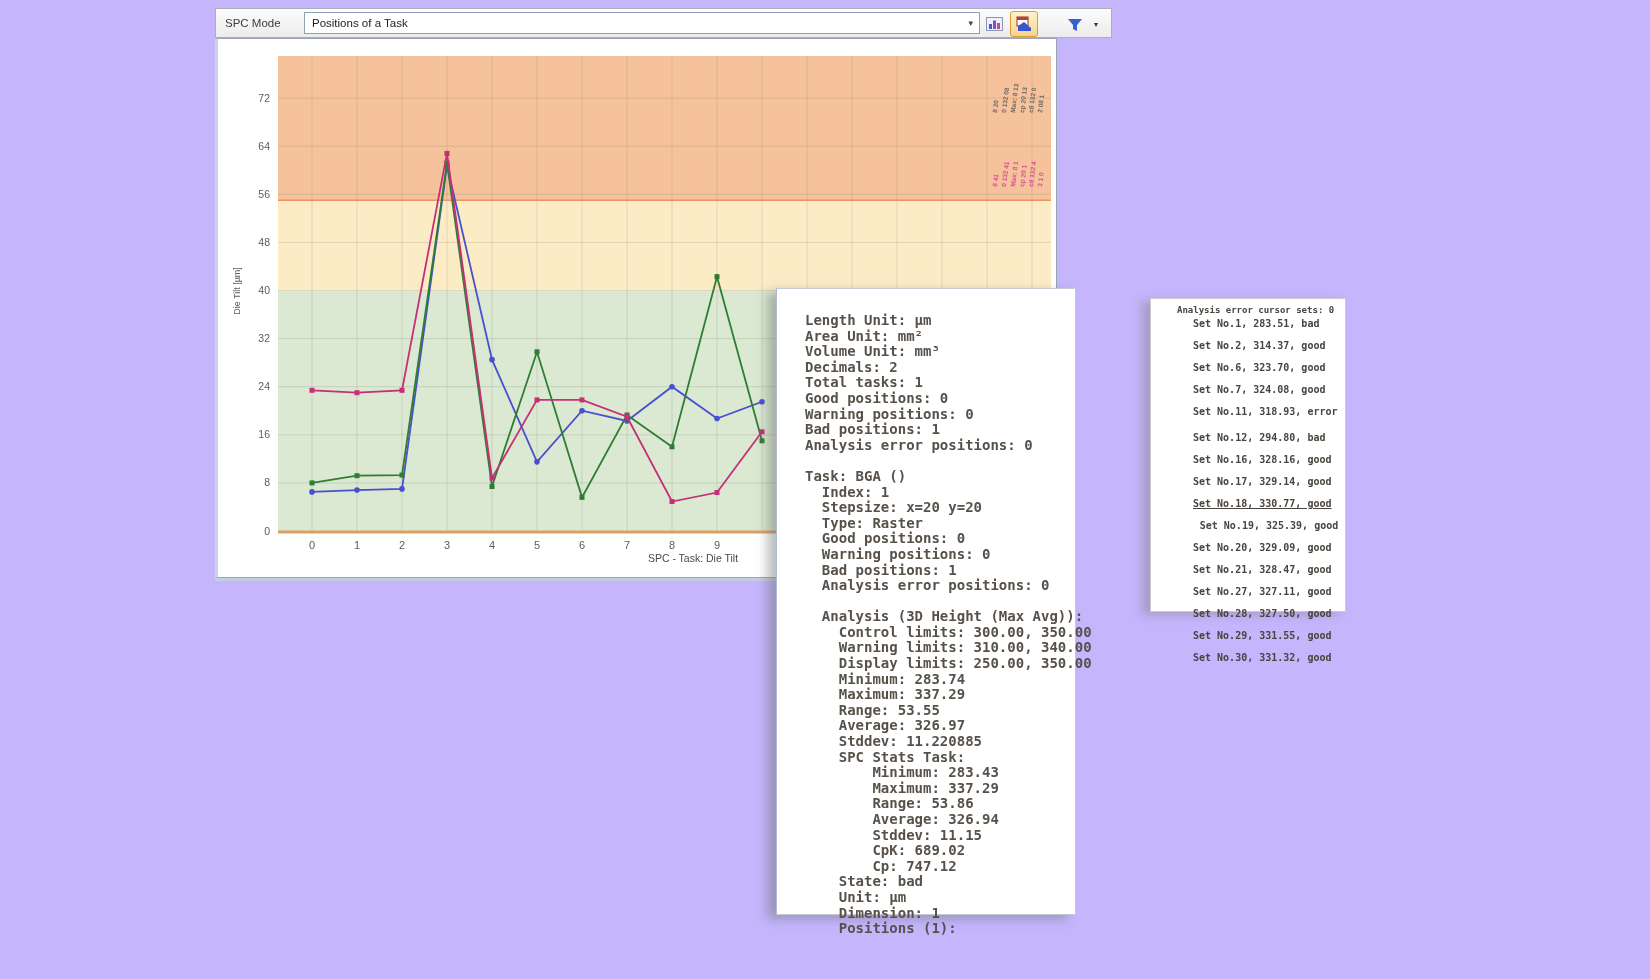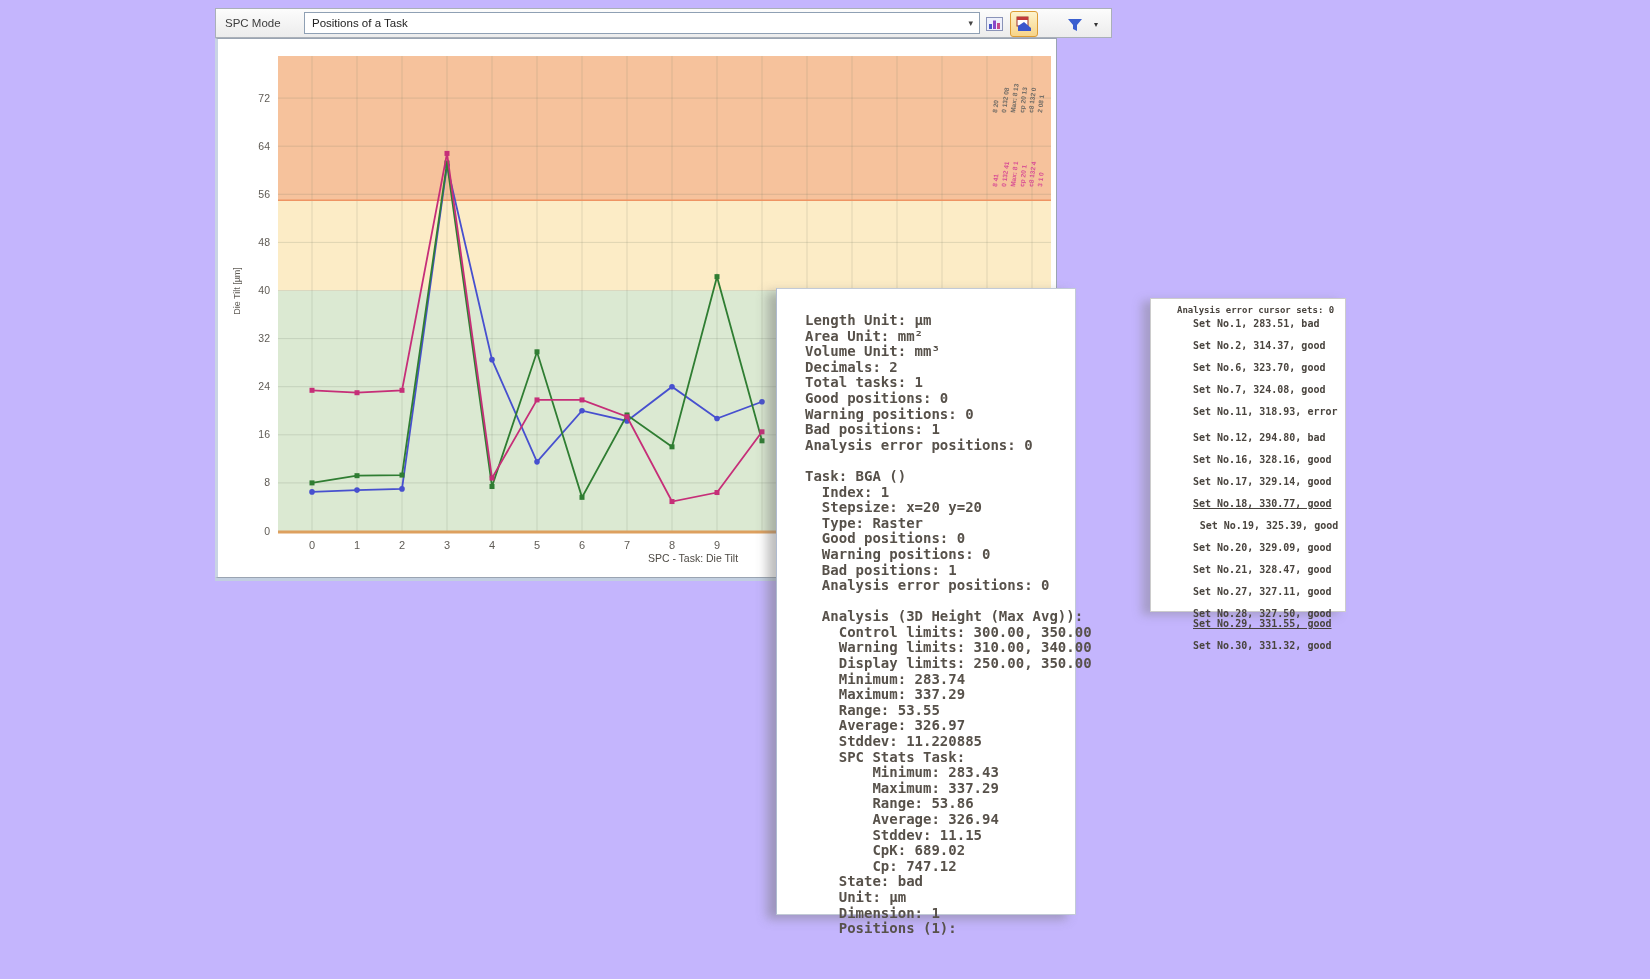--- a/index.html
+++ b/index.html
@@ -229,18 +229,18 @@
         <div class="set-line" style="margin-top: 12px;">Set No.11, 318.93, error</div>
         <div class="set-line" style="margin-top: 16px;">Set No.12, 294.80, bad</div>
         <div class="set-line" style="margin-top: 12px;">Set No.16, 328.16, good</div>
         <div class="set-line" style="margin-top: 12px;">Set No.17, 329.14, good</div>
         <div class="set-line" style="margin-top: 12px; text-decoration: underline;">Set No.18, 330.77, good</div>
         <div class="set-line" style="margin-top: 12px; text-align: center;">Set No.19, 325.39, good</div>
         <div class="set-line" style="margin-top: 12px;">Set No.20, 329.09, good</div>
         <div class="set-line" style="margin-top: 12px;">Set No.21, 328.47, good</div>
         <div class="set-line" style="margin-top: 12px;">Set No.27, 327.11, good</div>
         <div class="set-line" style="margin-top: 12px;">Set No.28, 327.50, good</div>
-        <div class="set-line" style=" text-decoration: underline;">Set No.29, 331.55, good</div>
+        <div class="set-line" style="margin-top: 12px;">Set No.29, 331.55, good</div>
         <div class="set-line" style="margin-top: 12px;">Set No.30, 331.32, good</div>
       </div>
   </div>
 
 </div>
 
 </body></html>

